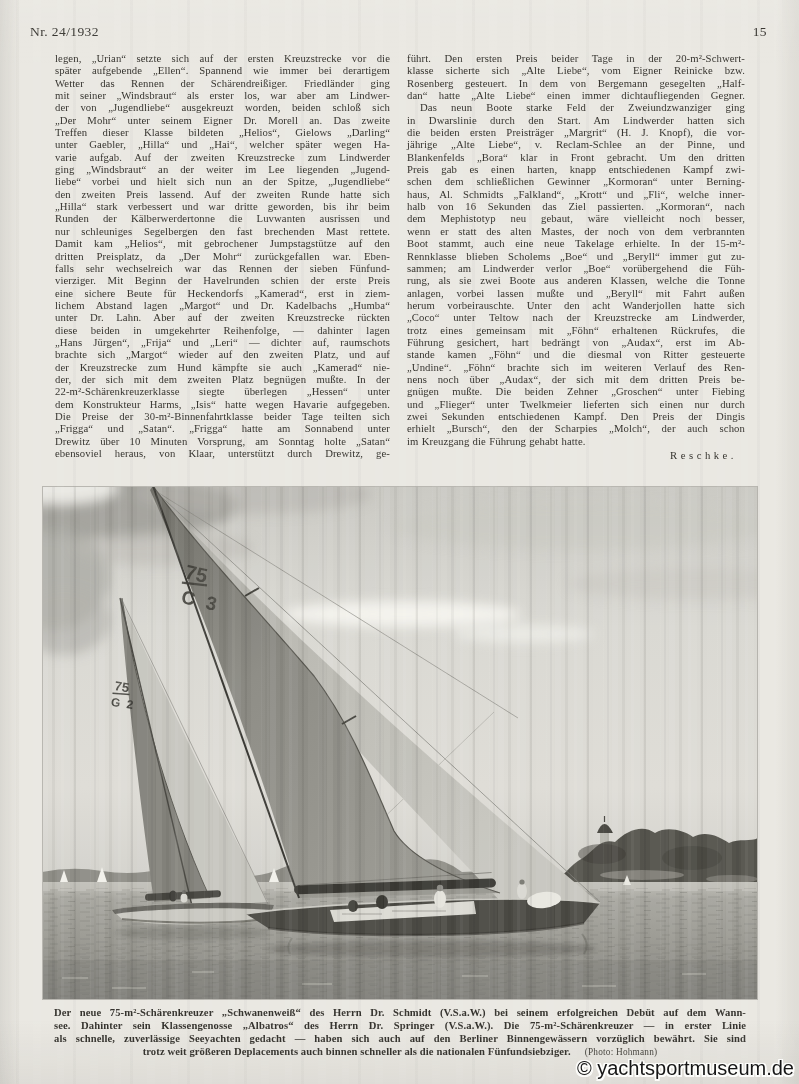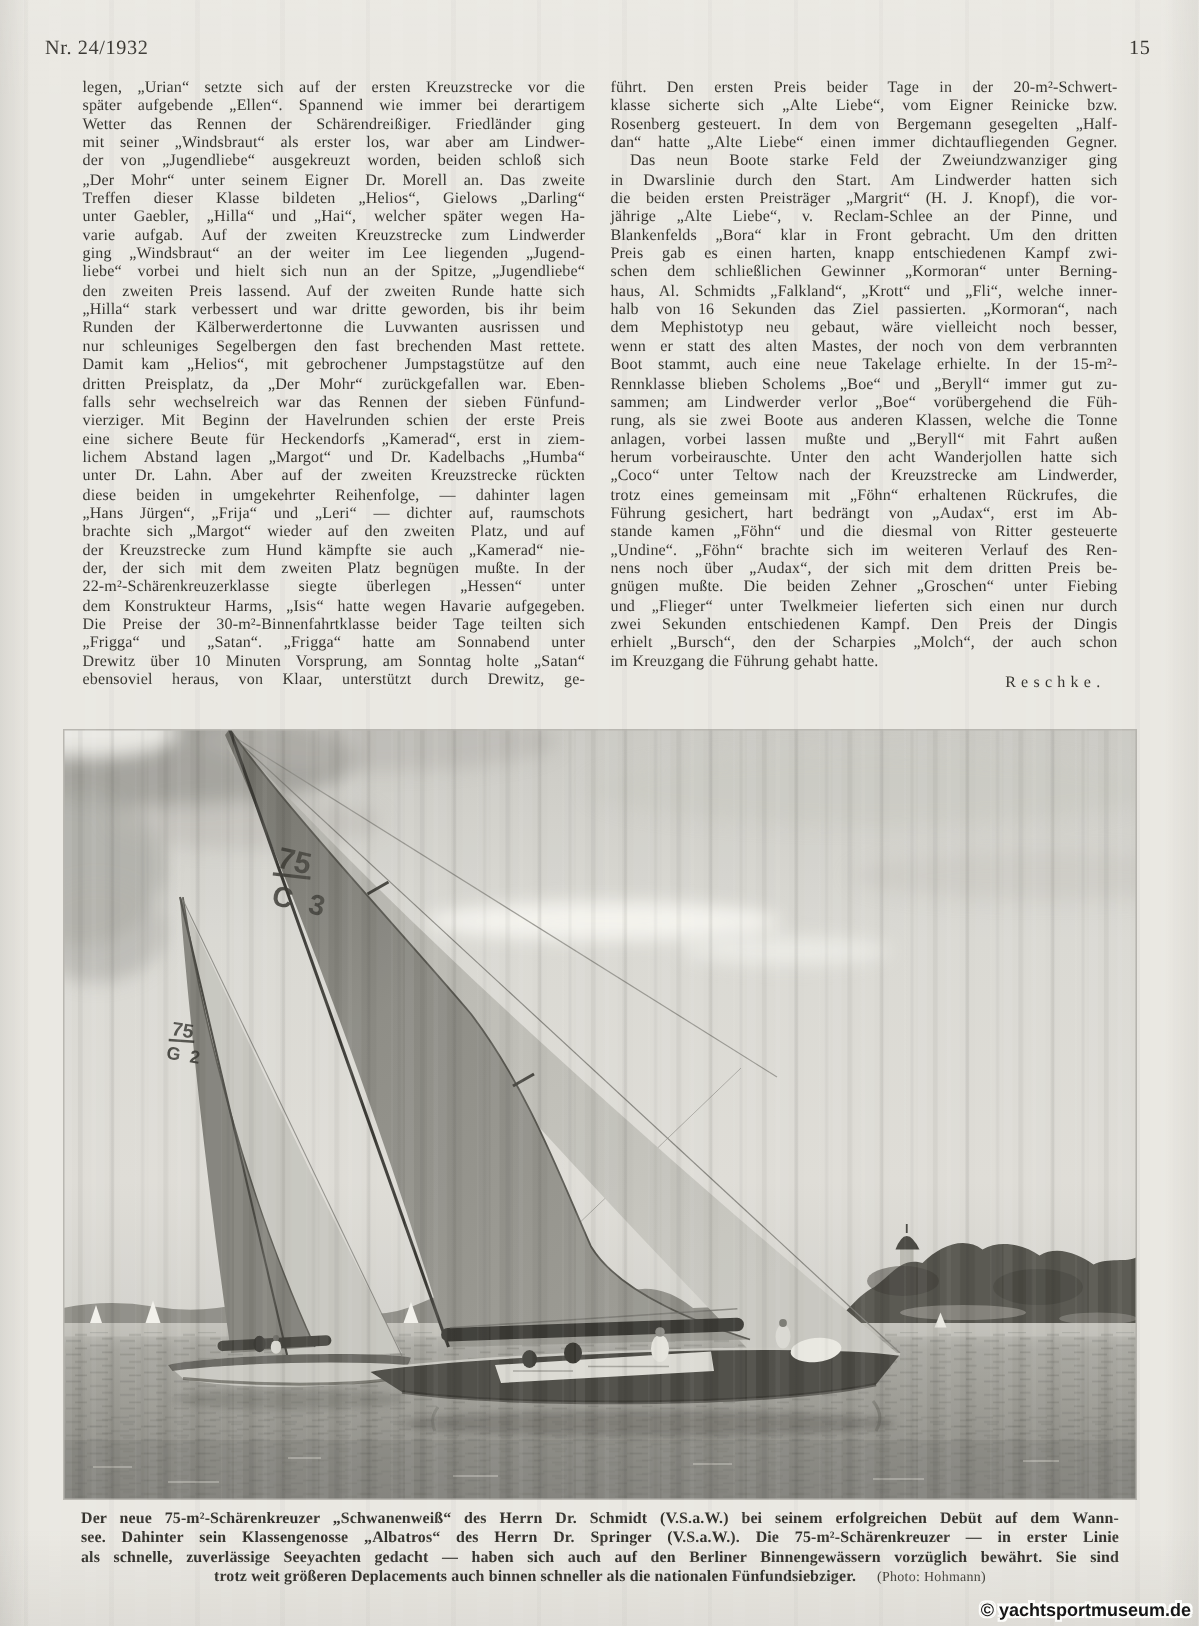--- a/index.html
+++ b/index.html
@@ -38,21 +38,21 @@
   .photo-wrap{position:absolute;left:42px;top:486px;width:716px;height:514px;}
   .photo-wrap svg{display:block;}
   .caption{
     position:absolute;left:54px;top:1006px;width:692px;
     font-size:10.6px;line-height:13px;font-weight:bold;letter-spacing:.1px;
   }
   .caption-last{text-align:center;font-weight:bold;}
   .caption-credit{font-weight:normal;font-size:9.3px;letter-spacing:.2px;padding-left:14px;color:#45433d;}
   .watermark{
     position:absolute;right:5px;bottom:4px;z-index:60;
-    font-family:"Liberation Sans", sans-serif;font-weight:bold;font-size:12px;color:#161616;
+    font-family:"Liberation Sans", sans-serif;font-weight:normal;font-size:20px;color:#161616;
     text-shadow:-1.5px -1.5px 0 #fdfdfb, 1.5px -1.5px 0 #fdfdfb, -1.5px 1.5px 0 #fdfdfb,
                  1.5px 1.5px 0 #fdfdfb, 0 -1.5px 0 #fdfdfb, 0 1.5px 0 #fdfdfb,
                  -1.5px 0 0 #fdfdfb, 1.5px 0 0 #fdfdfb;
   }
 </style>
 </head>
 <body>
 
 <div class="page-header">
   <span class="issue">Nr. 24/1932</span>

